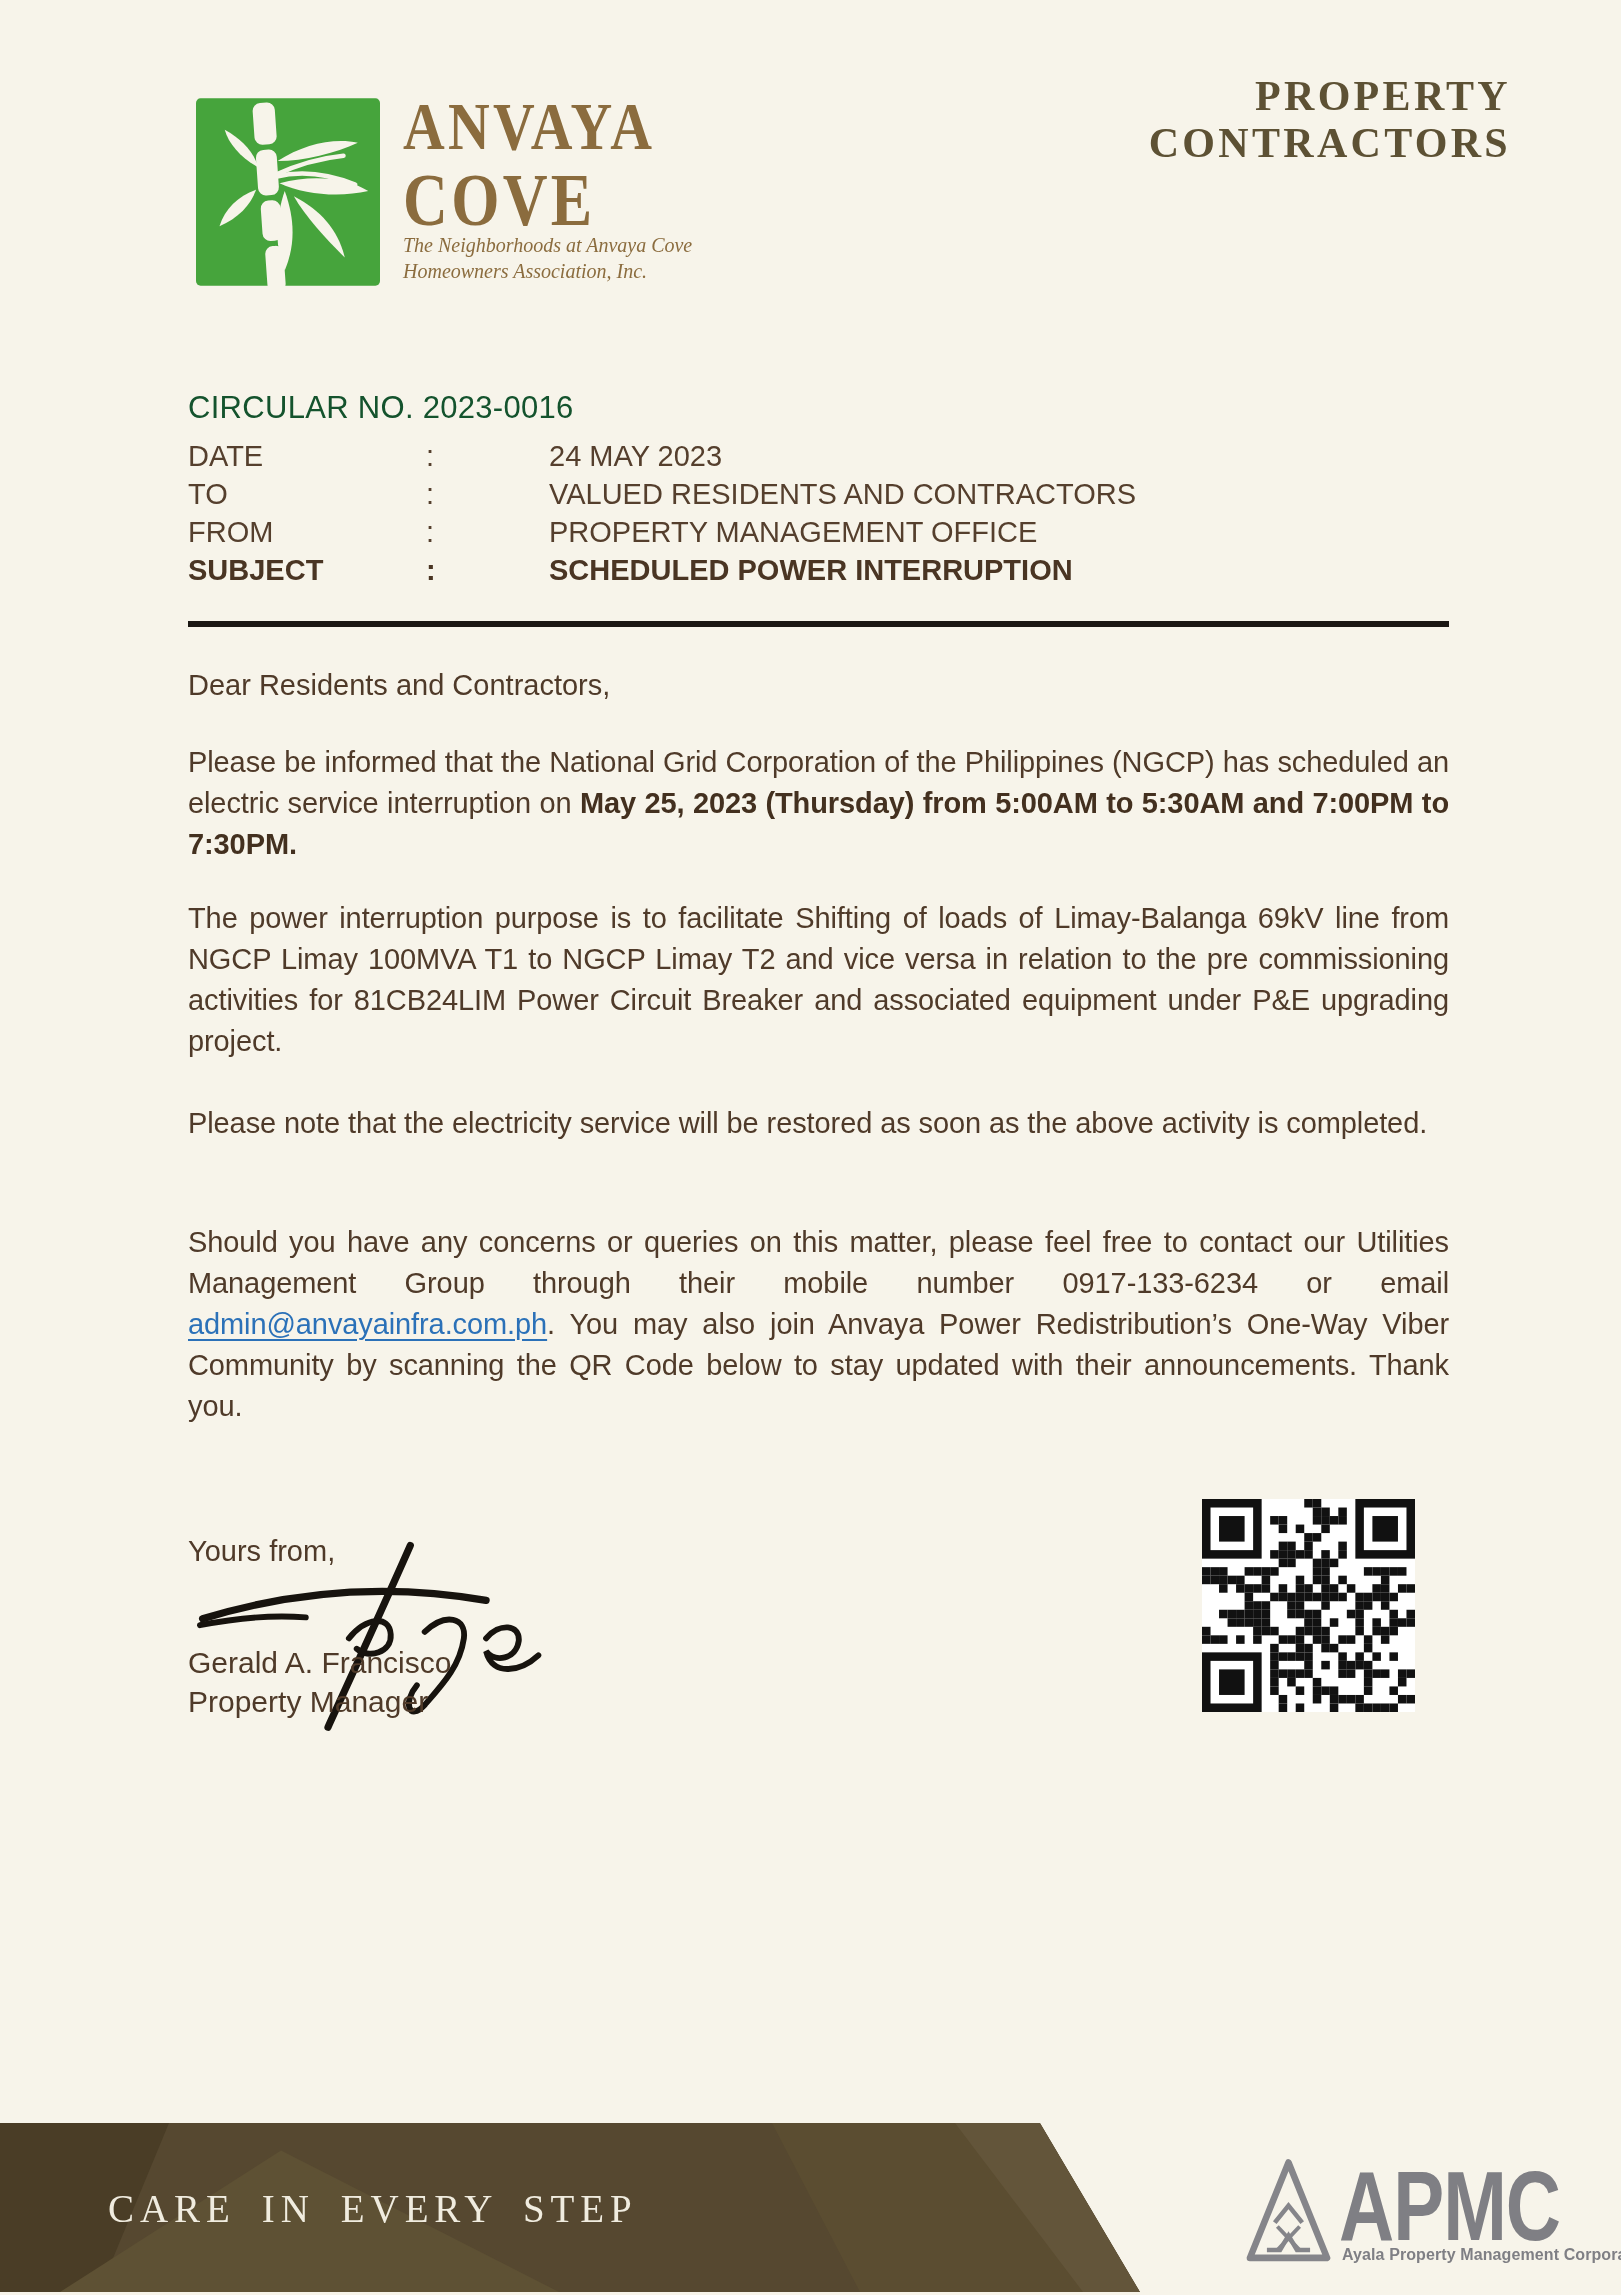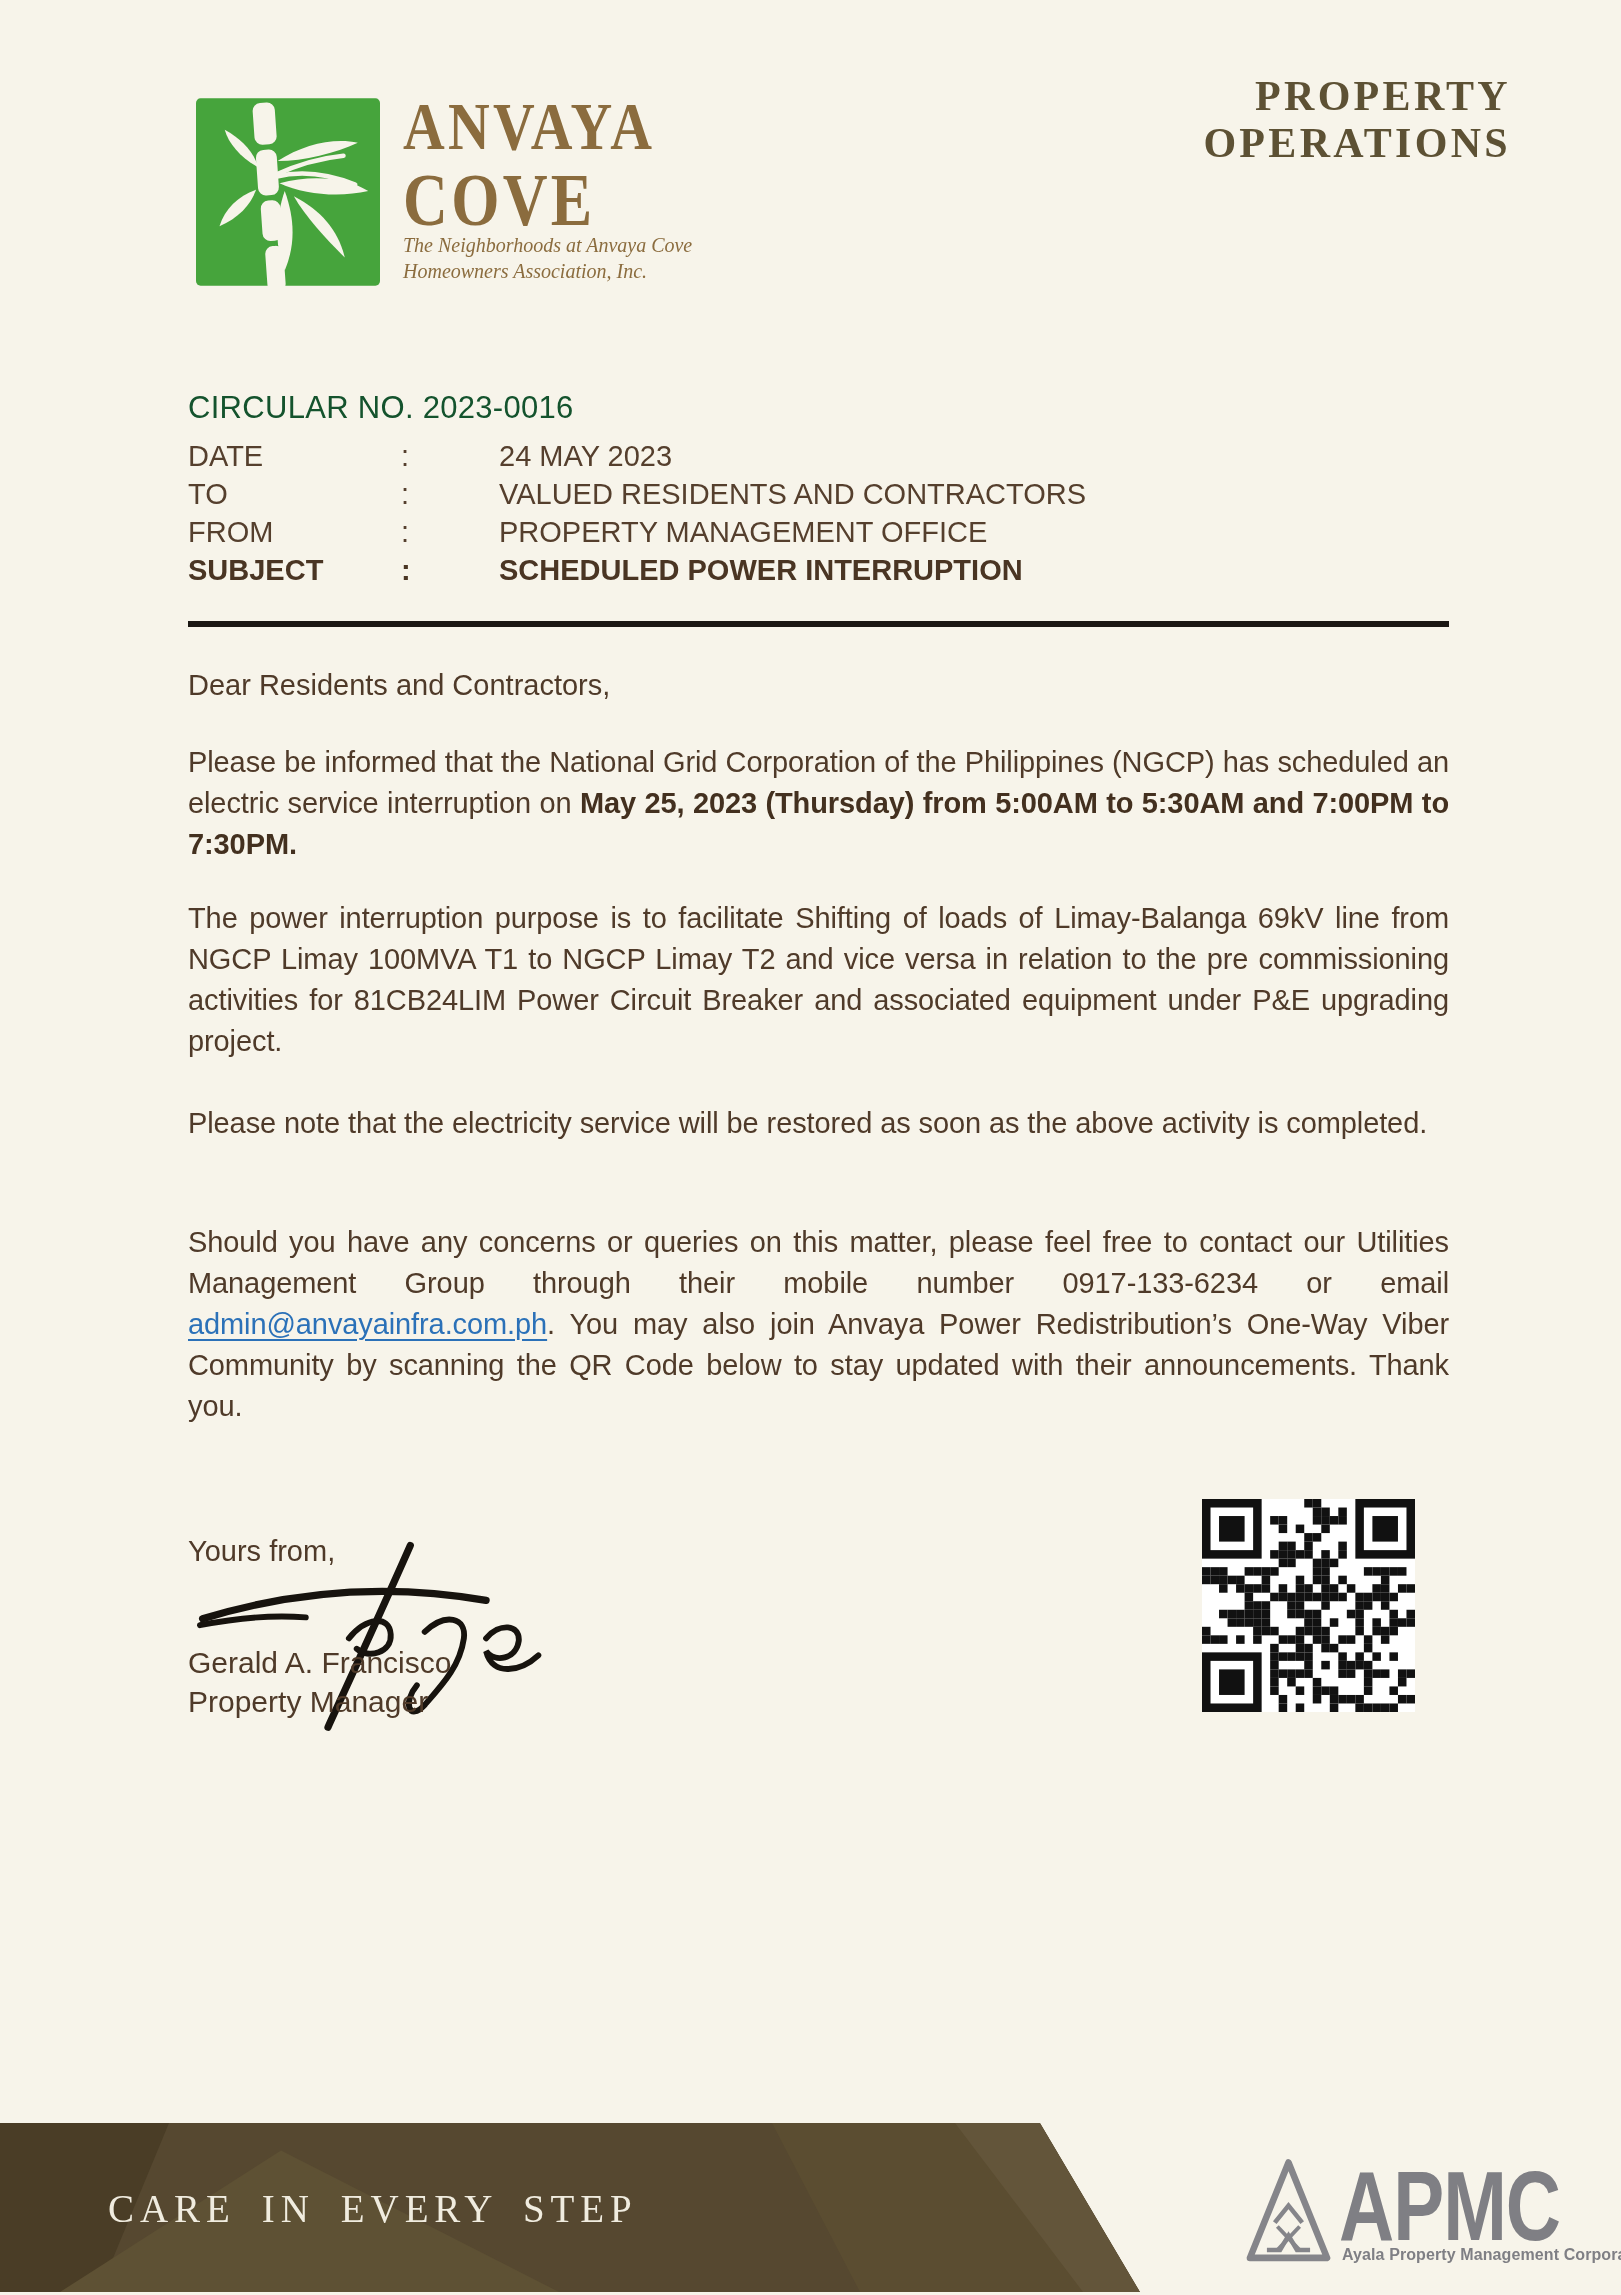--- a/index.html
+++ b/index.html
@@ -16,21 +16,21 @@
   .brand-name .l1{font-size:68px;display:block;}
   .brand-name .l2{font-size:73px;display:block;margin-top:3.9px;}
   .brand-tag{position:absolute;left:403px;top:233px;color:#8b6c3e;
     font-family:"Liberation Serif",serif;font-style:italic;font-size:20px;line-height:25.5px;}
   .corner{position:absolute;top:73px;right:111px;text-align:right;
     color:#5d5134;font-family:"Liberation Serif",serif;font-weight:700;
     font-size:42px;line-height:47px;letter-spacing:3.3px;}
   
   .circular{position:absolute;left:188px;top:390px;font-size:31px;color:#14532d;letter-spacing:0.3px;}
   .meta{position:absolute;left:188px;top:437px;width:1261px;font-size:29px;color:#553f2d;}
-  .meta .row{display:grid;grid-template-columns:213px 98px 1fr;line-height:38px;}
+  .meta .row{display:grid;grid-template-columns:213px 98px 1fr;line-height:38px;gap:25px;}
   .meta .row.bold{font-weight:700;color:#4a3523;}
   .rule{position:absolute;left:188px;top:621px;width:1261px;height:5.9px;background:#1b1713;}
   
   .salutation{position:absolute;left:188px;top:669px;font-size:29px;color:#4f3a29;}
   .para{position:absolute;left:188px;width:1261px;text-align:justify;
     font-size:29px;line-height:41px;color:#4f3a29;letter-spacing:-0.1px;}
   .p1{top:742px;} .p2{top:898px;} .p3{top:1103px;} .p4{top:1222px;}
   .bold-inline{font-weight:700;color:#43301f;}
   .email-link{color:#2b71b8;text-decoration:underline;text-decoration-thickness:2px;text-underline-offset:4.6px;cursor:pointer;}
   
@@ -92,21 +92,21 @@
     <span class="l1">ANVAYA</span>
     <span class="l2">COVE</span>
   </div>
   <div class="brand-tag">
     <div>The Neighborhoods at Anvaya Cove</div>
     <div>Homeowners Association, Inc.</div>
   </div>
 
   <div class="corner">
     <div>PROPERTY</div>
-    <div>OPERATIONS</div>
+    <div>CONTRACTORS</div>
   </div>
 
   <div class="circular">CIRCULAR NO. 2023-0016</div>
   <div class="meta">
     <div class="row">
       <span>DATE</span>
       <span>:</span>
       <span>24 MAY 2023</span>
     </div>
     <div class="row">

